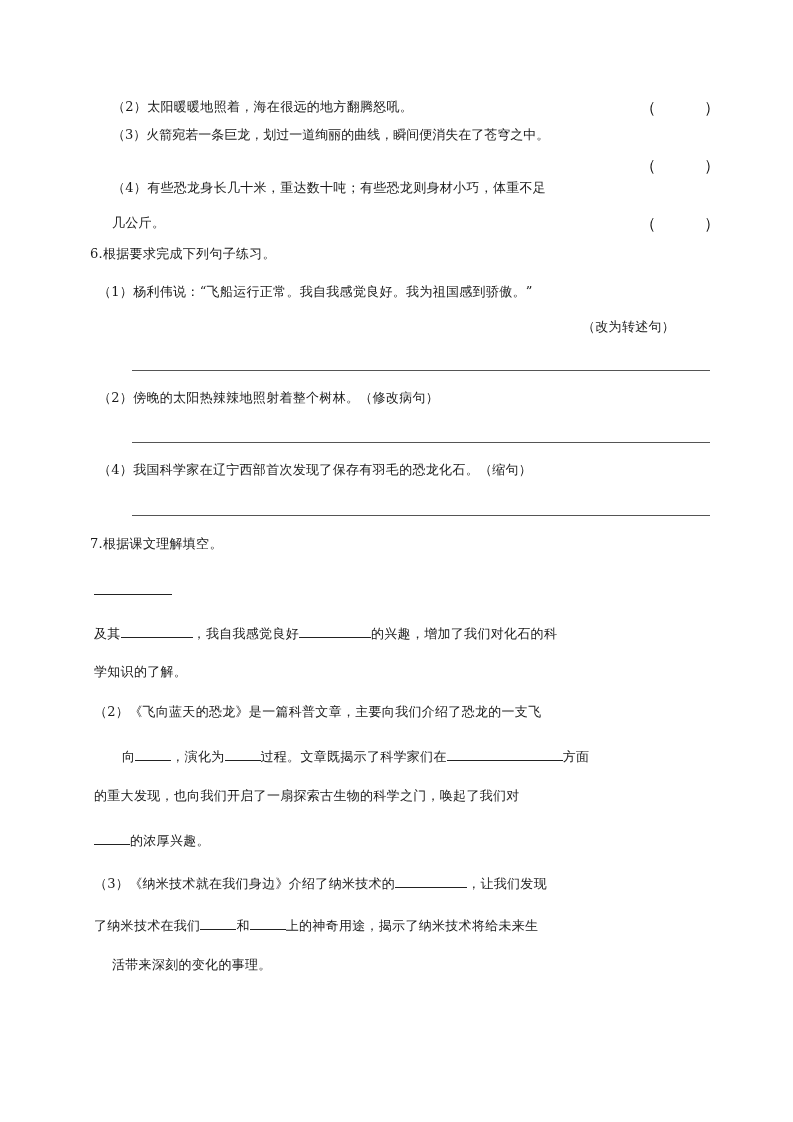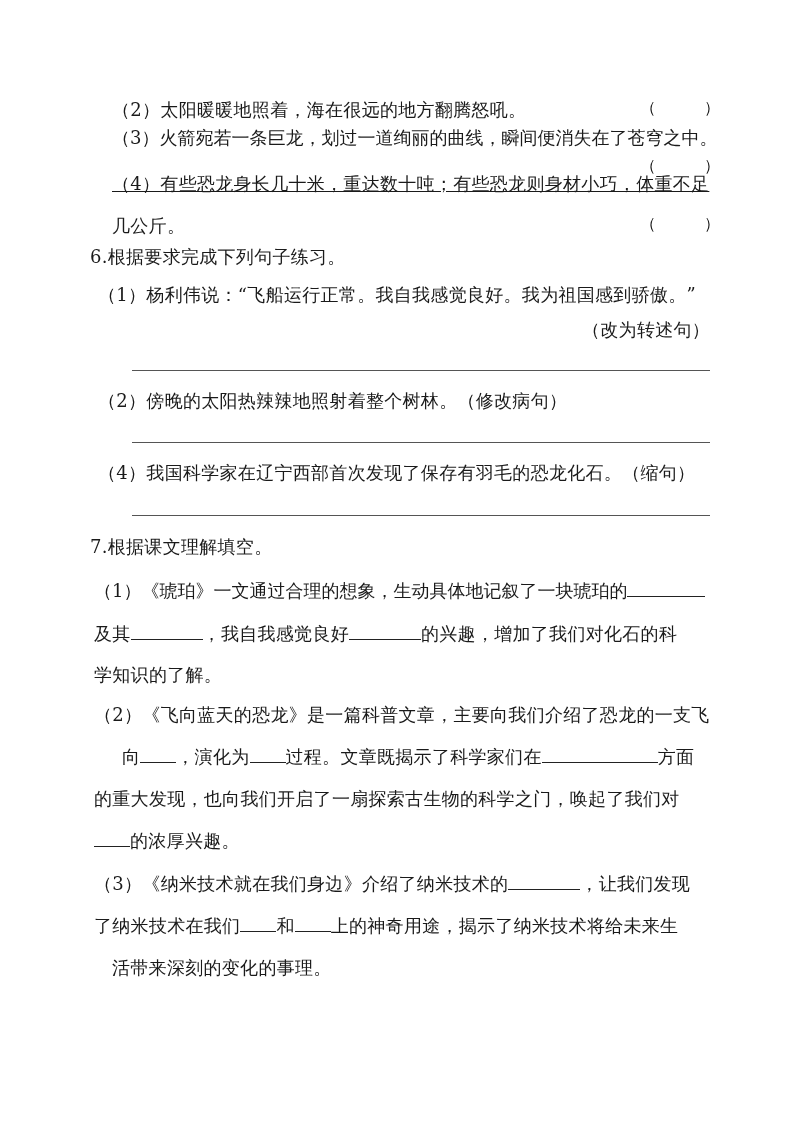--- a/index.html
+++ b/index.html
@@ -1,50 +1,50 @@
 <!DOCTYPE html>
 <html><head>
 <meta charset="utf-8">
 <style>
   html, body { margin: 0; padding: 0; background: #ffffff; }
   body { width: 793px; height: 1122px; position: relative; overflow: hidden;
          font-family: "DejaVu Serif", "Liberation Serif", serif; color: #1a1a1a; }
-  .line { position: absolute; font-size: 18px; white-space: nowrap; letter-spacing: 0.3px; }
+  .line { position: absolute; font-size: 13px; white-space: nowrap; letter-spacing: 0.3px; }
   .paren { position: absolute; font-size: 16px; }
   .rule { position: absolute; height: 0; border-top: 1px solid #555; }
   .blank { display: inline-block; border-bottom: 1px solid #222; height: 15px; vertical-align: baseline; }
 </style>
 </head>
 <body>
 
 <div class="line" style="left:112px; top:98px;">（2）太阳暖暖地照着，海在很远的地方翻腾怒吼。</div>
 <div class="paren" style="left:640px; top:98px;">（　　　）</div>
 
 <div class="line" style="left:112px; top:126px; letter-spacing:0;">（3）火箭宛若一条巨龙，划过一道绚丽的曲线，瞬间便消失在了苍穹之中。</div>
 <div class="paren" style="left:640px; top:156px;">（　　　）</div>
 
-<div class="line" style="left:112px; top:172px;text-decoration:underline;">（4）有些恐龙身长几十米，重达数十吨；有些恐龙则身材小巧，体重不足</div>
+<div class="line" style="left:112px; top:179px;">（4）有些恐龙身长几十米，重达数十吨；有些恐龙则身材小巧，体重不足</div>
 <div class="line" style="left:112px; top:214px;">几公斤。</div>
 <div class="paren" style="left:640px; top:214px;">（　　　）</div>
 
 <div class="line" style="left:90px; top:245px;">6.根据要求完成下列句子练习。</div>
 <div class="line" style="left:98px; top:283px;">（1）杨利伟说：“飞船运行正常。我自我感觉良好。我为祖国感到骄傲。”</div>
 <div class="line" style="left:582px; top:318px;">（改为转述句）</div>
 <div class="rule" style="left:132px; width:578px; top:370px;"></div>
 
 <div class="line" style="left:98px; top:389px;">（2）傍晚的太阳热辣辣地照射着整个树林。（修改病句）</div>
 <div class="rule" style="left:132px; width:578px; top:442px;"></div>
 
 <div class="line" style="left:98px; top:461px;">（4）我国科学家在辽宁西部首次发现了保存有羽毛的恐龙化石。（缩句）</div>
 <div class="rule" style="left:132px; width:578px; top:515px;"></div>
 
 <div class="line" style="left:90px; top:535px;">7.根据课文理解填空。</div>
 
 <div class="line" style="left:94px; top:579px; letter-spacing:0;">
-  <span>（1）《琥珀》一文通过合理的想象，生动具体地记叙了一块琥珀的</span><span class="blank" style="width:78px;"></span>
+  <span class="blank" style="width:78px;"></span>
 </div>
 <div class="line" style="left:94px; top:622px;">
   <span>及其</span><span class="blank" style="width:72px;"></span><span>，我自我感觉良好</span><span class="blank" style="width:72px;"></span><span>的兴趣，增加了我们对化石的科</span>
 </div>
 <div class="line" style="left:94px; top:663px;">学知识的了解。</div>
 
 <div class="line" style="left:94px; top:703px;">（2）《飞向蓝天的恐龙》是一篇科普文章，主要向我们介绍了恐龙的一支飞</div>
 <div class="line" style="left:94px; top:745px;margin-left:28px;">
   <span>向</span><span class="blank" style="width:36px;"></span><span>，演化为</span><span class="blank" style="width:36px;"></span><span>过程。文章既揭示了科学家们在</span><span class="blank" style="width:116px;"></span><span>方面</span>
 </div>

